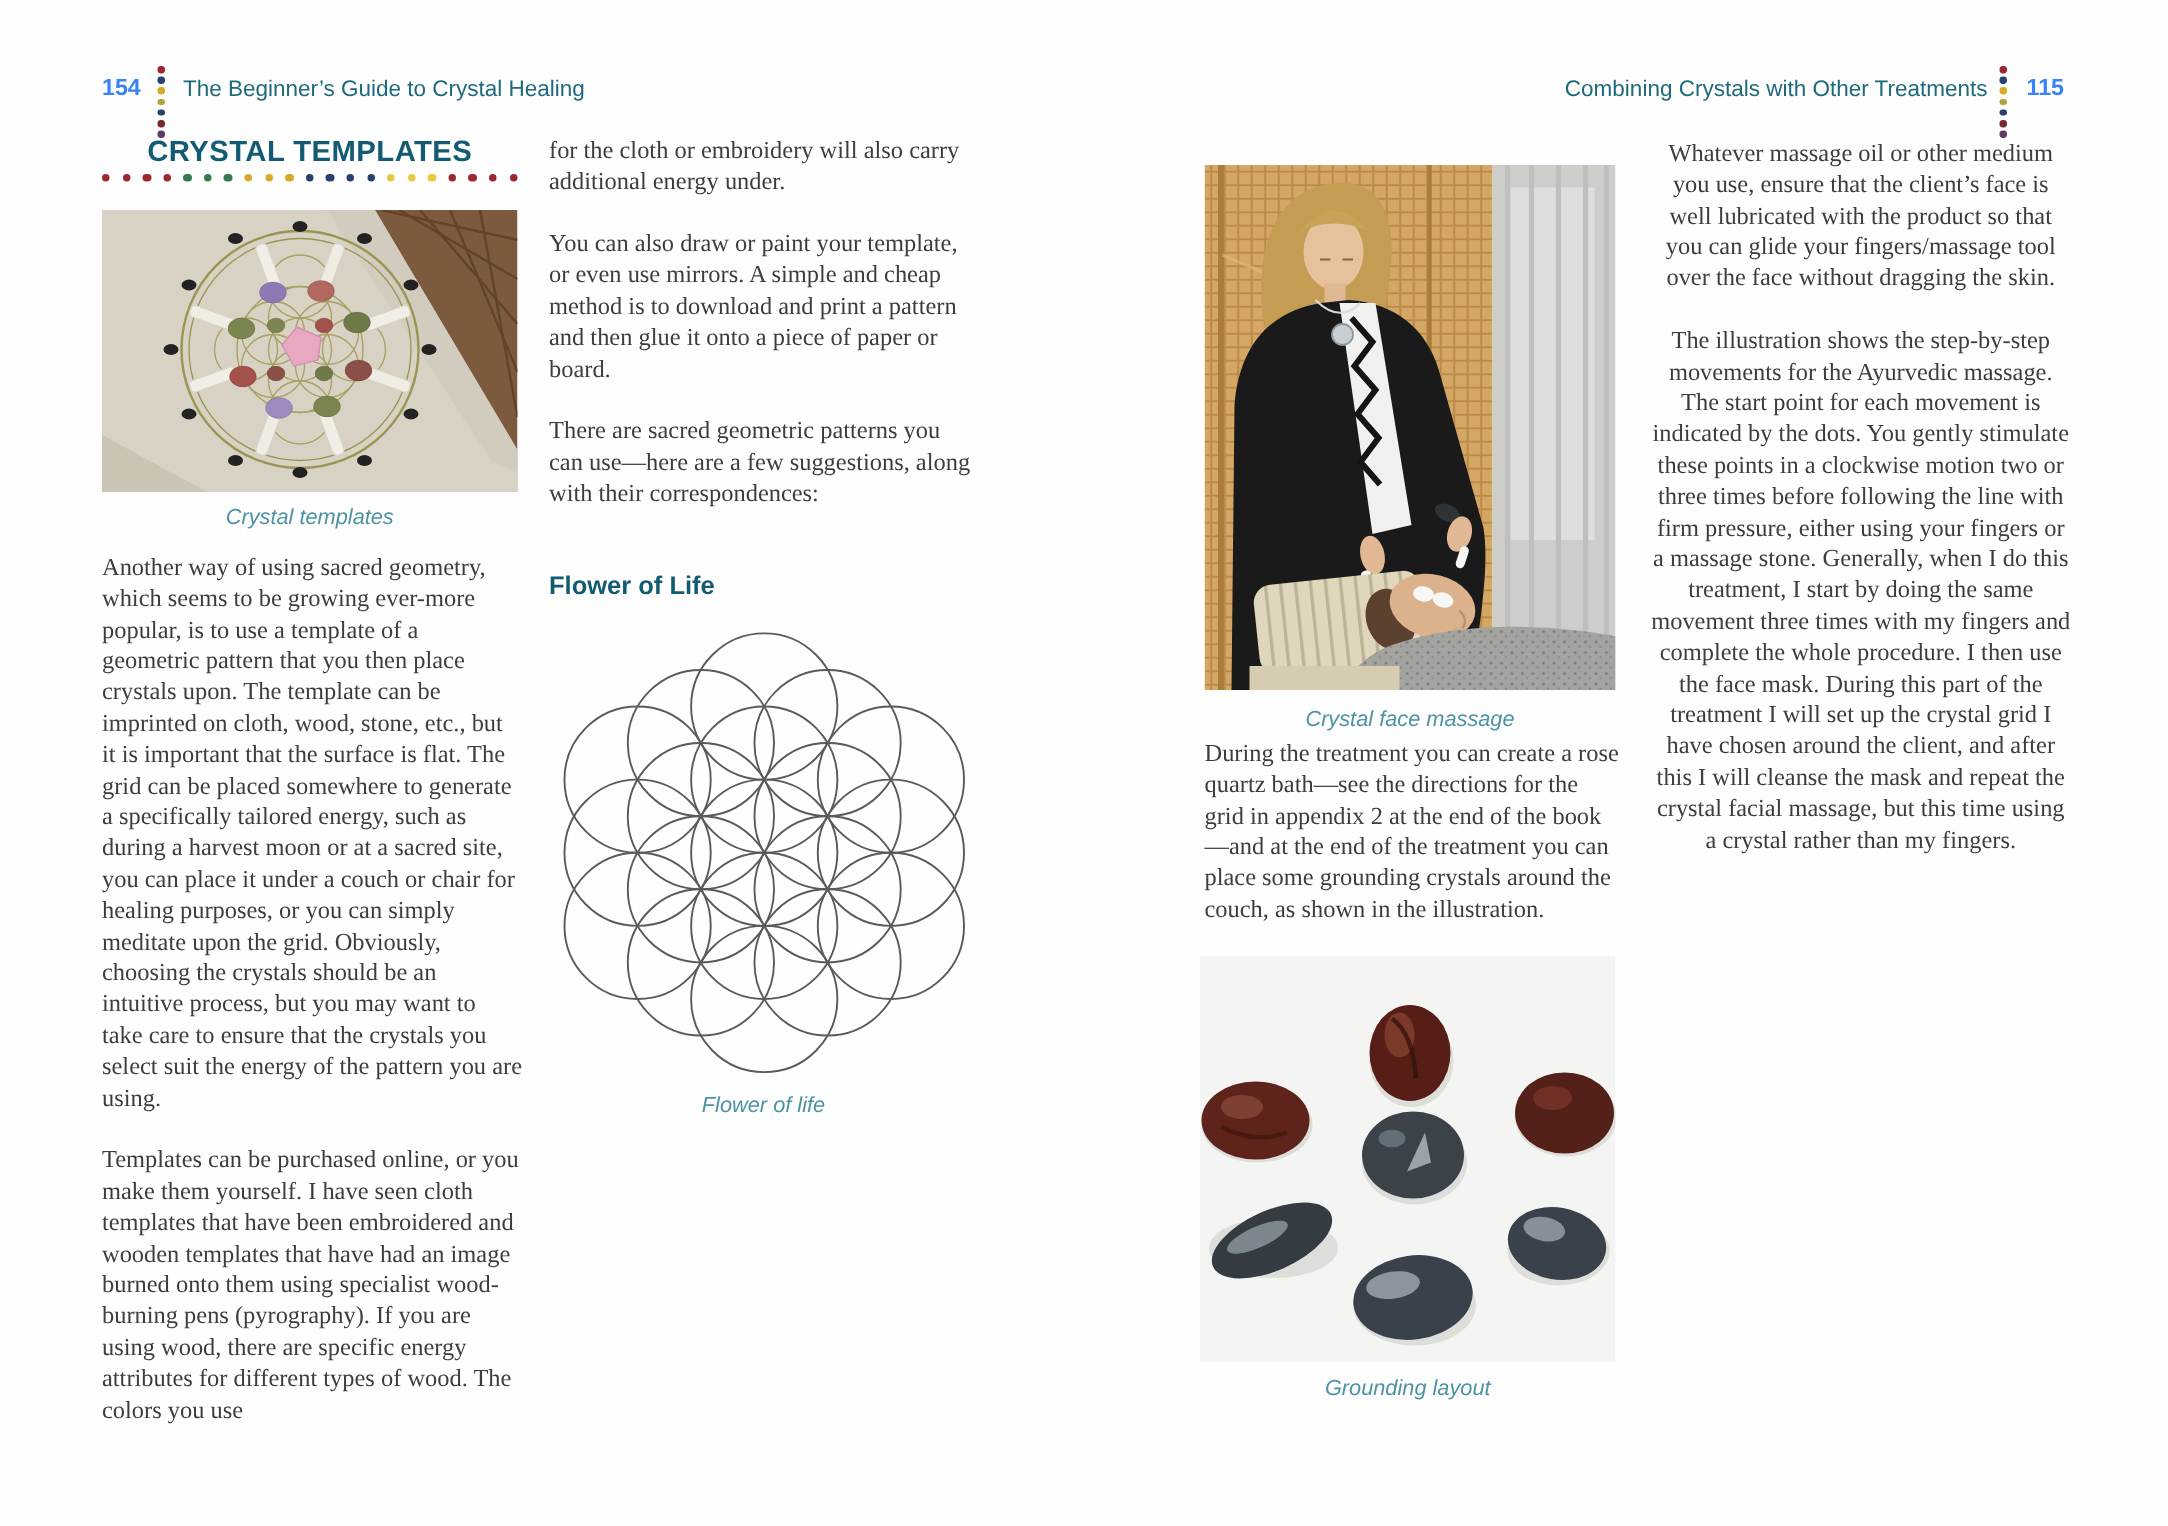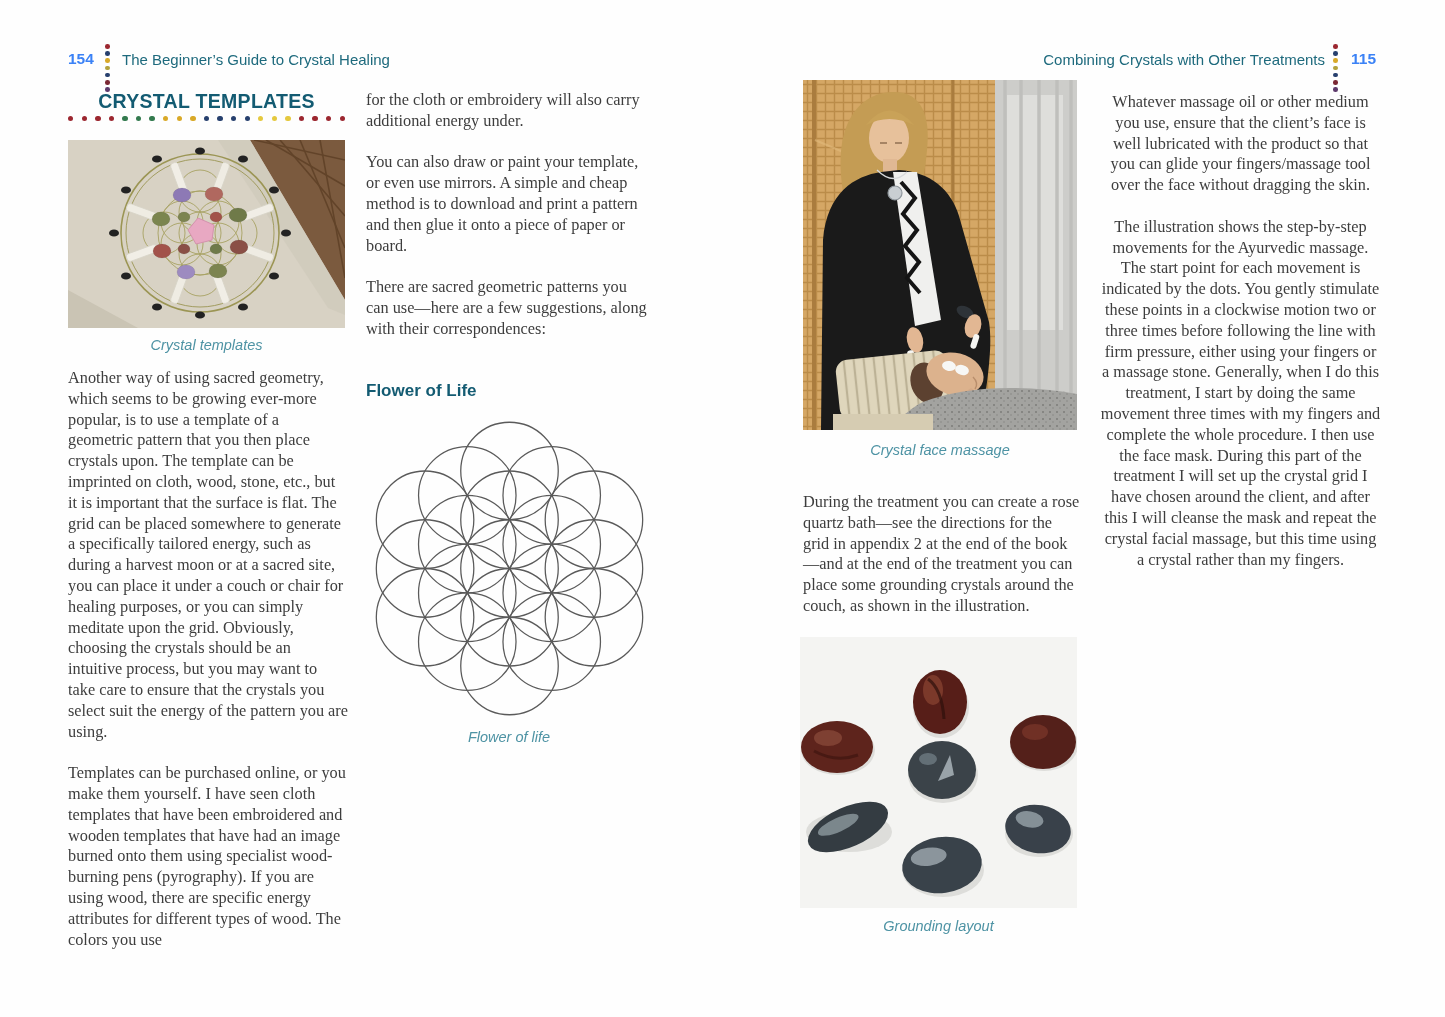--- a/index.html
+++ b/index.html
@@ -214,21 +214,21 @@
           <circle cx="-43.3" cy="75" r="50"></circle>
           <circle cx="-43.3" cy="-75" r="50"></circle>
         </g>
     </svg>
     <figcaption class="caption" style="width:286px;margin-top:12px;">Flower of life</figcaption>
   </figure>
 
   <div class="abs bodycol" style="left:366px;top:782px;width:286px;">
   </div>
 
-  <figure class="abs" style="left:803px;top:80px;">
+  <figure class="abs" style="left:803px;top:110px;">
     <svg class="photo" width="274" height="350" viewBox="0 0 274 350">
       <defs>
         <pattern id="weave" width="9" height="9" patternUnits="userSpaceOnUse">
           <rect width="9" height="9" fill="#d5a765"></rect>
           <path d="M0 4.5 H9 M4.5 0 V9" stroke="#bb8c49" stroke-width="1.4"></path>
         </pattern>
         <pattern id="speck" width="7" height="7" patternUnits="userSpaceOnUse">
           <rect width="7" height="7" fill="#a3a3a0"></rect>
           <circle cx="2" cy="3" r="1" fill="#7c7c79"></circle>
             <circle cx="5" cy="6" r="0.8" fill="#898986"></circle>

